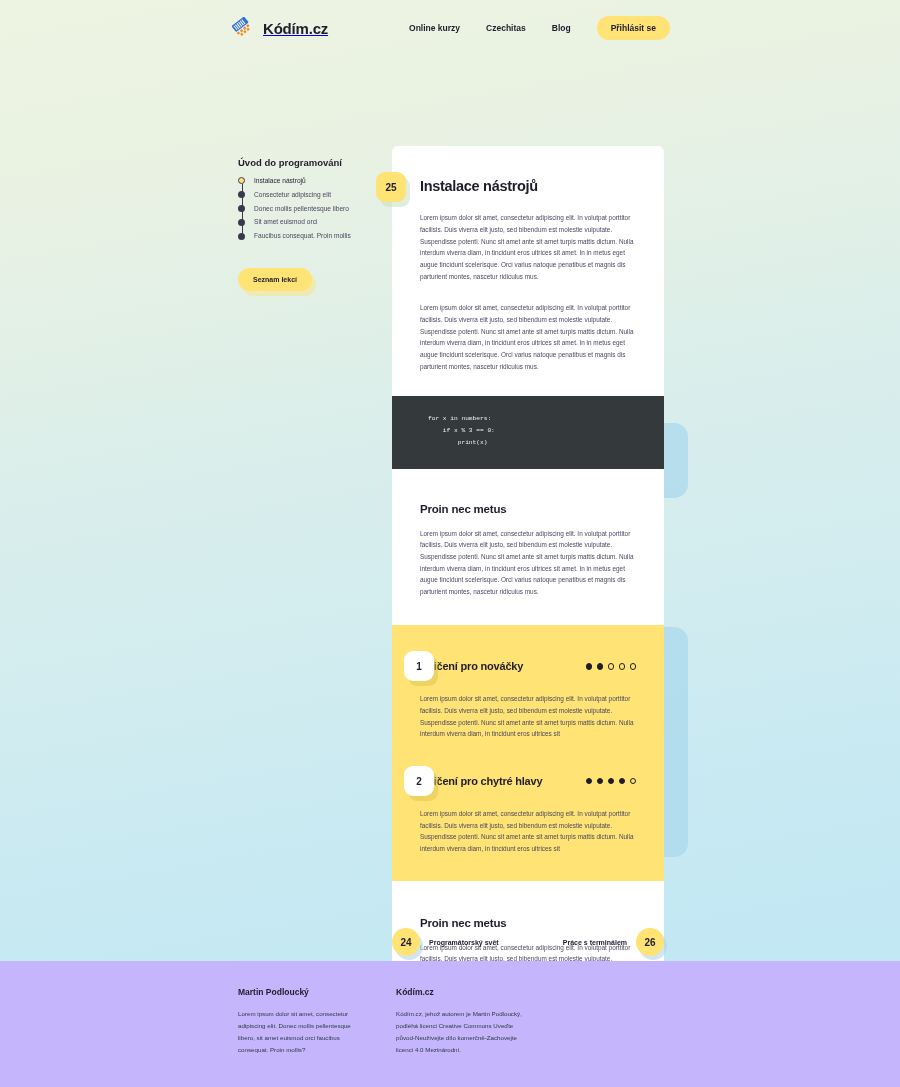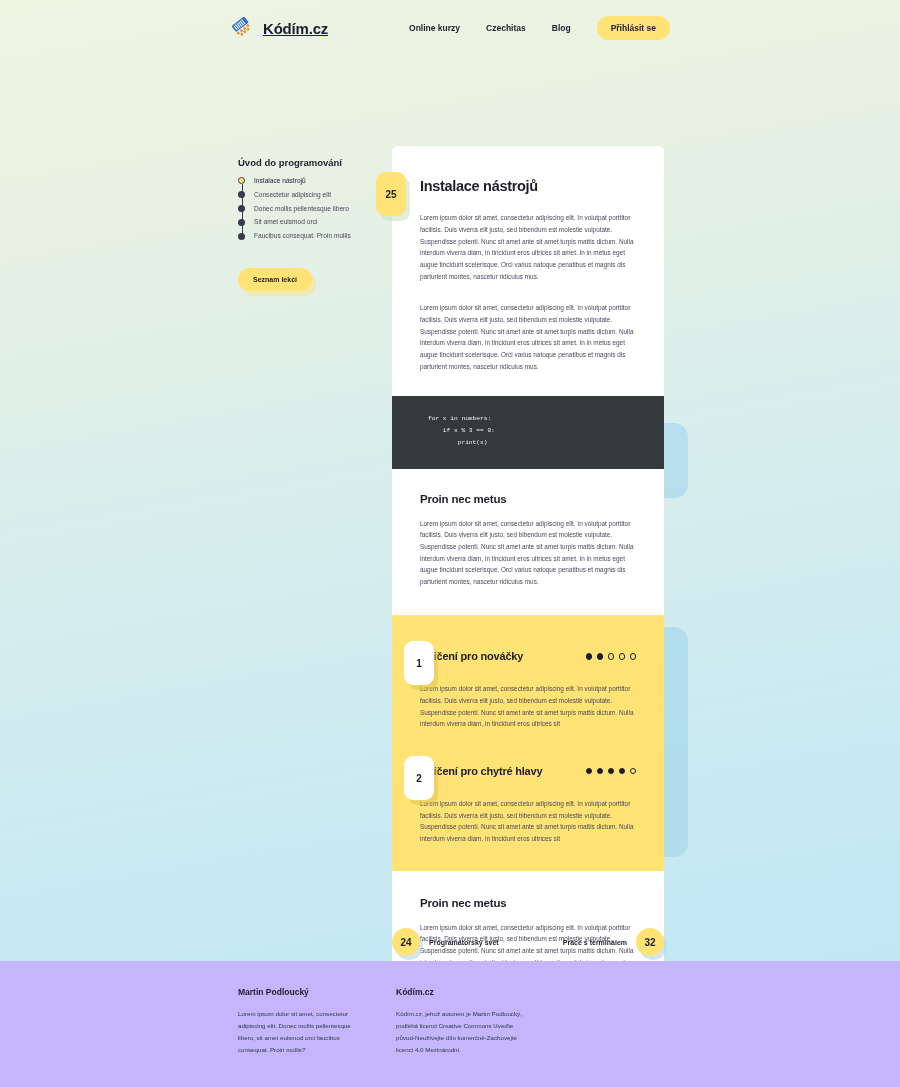--- a/index.html
+++ b/index.html
@@ -181,21 +181,21 @@
     letter-spacing: -0.3px;
     color: #1f1d2b;
     margin: 0 0 17px 0;
     line-height: 1.2;
   }
   h2.sub-title {
     font-size: 11.5px;
     font-weight: 700;
     letter-spacing: -0.2px;
     color: #1f1d2b;
-    margin: 2px 0 13px 0;
+    margin: 12px 0 13px 0;
   }
   h3.ex-title {
     font-size: 11px;
     font-weight: 700;
     letter-spacing: -0.2px;
     color: #1f1d2b;
     margin: 0;
   }
 
   p.body {
@@ -203,21 +203,21 @@
     line-height: 1.82;
     color: #4a4760;
     margin: 0;
   }
   p.body + p.body { margin-top: 20px; }
 
   
   .num-badge {
     position: absolute;
     width: 30px;
-    height: 44px;
+    height: 30px;
     border-radius: 9px;
     display: flex;
     align-items: center;
     justify-content: center;
     font-size: 10px;
     font-weight: 700;
     color: #1f1d2b;
     z-index: 25;
   }
   .num-badge.lesson {
@@ -468,21 +468,21 @@
 
     </article>
 
     <nav class="pager">
       <a class="pager-side" href="#" style="text-decoration:none">
         <span class="pager-badge">24</span>
         <span class="pager-label">Programátorský svět</span>
       </a>
       <a class="pager-side" href="#" style="text-decoration:none">
         <span class="pager-label">Práce s terminálem</span>
-        <span class="pager-badge">32</span>
+        <span class="pager-badge">26</span>
       </a>
     </nav>
 
   </div>
 </div>
 
 <footer class="site-footer">
   <div class="footer-cols">
 
     <div class="fcol">

